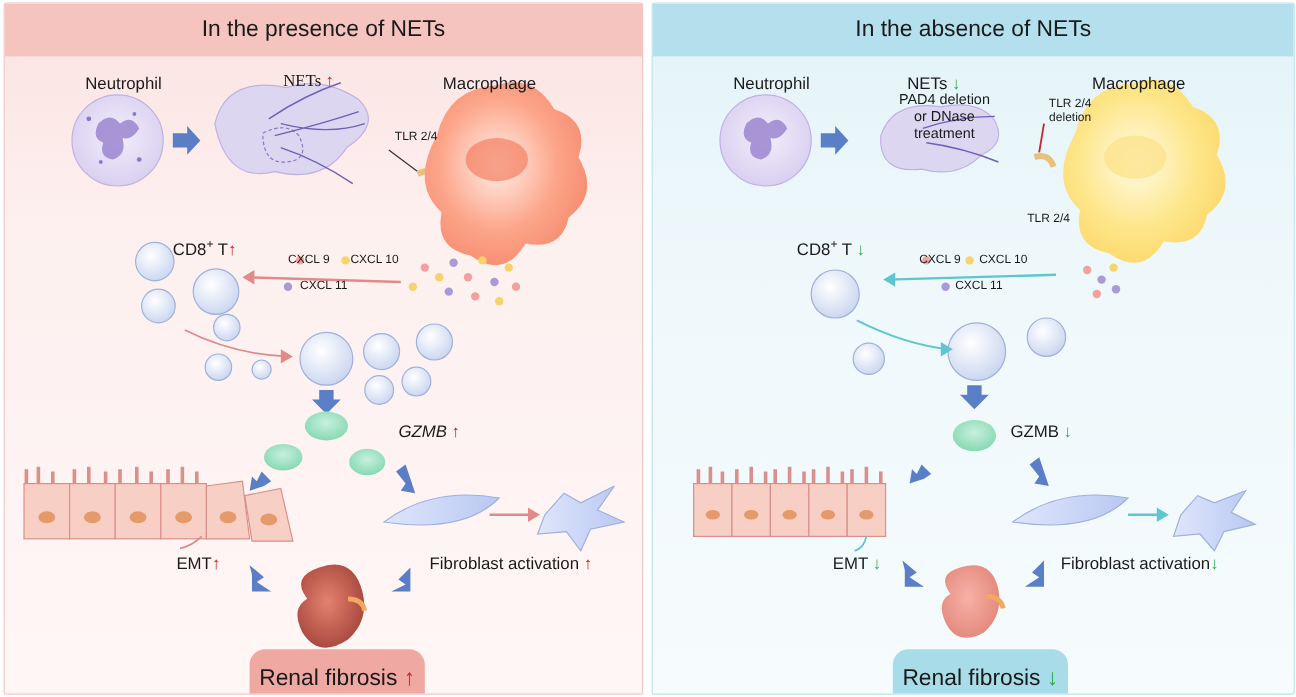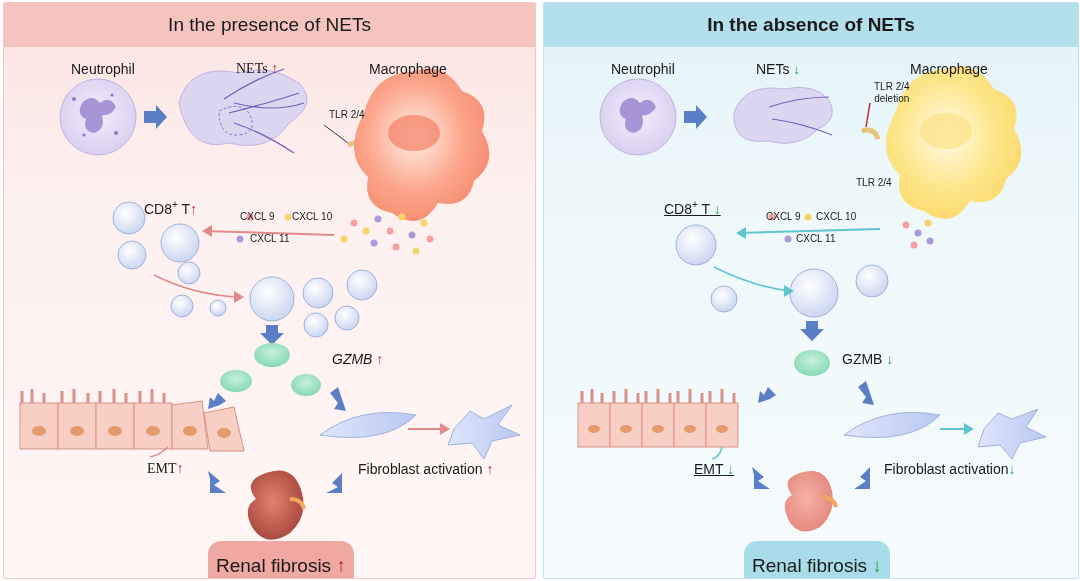--- a/index.html
+++ b/index.html
@@ -2,21 +2,21 @@
 <html><head>
 <meta charset="utf-8">
 <style>
   html, body { margin:0; padding:0; }
   body { width:1080px; height:581px; background:#ffffff; font-family:"Liberation Sans", sans-serif; position:relative; overflow:hidden; }
   .panel { position:absolute; top:2px; height:575px; border-radius:2px; overflow:hidden; }
   .panel.left { left:3px; width:531px; background:linear-gradient(180deg,#fbe3e1 0%, #fdf1f0 35%, #fff6f5 100%); border:1px solid #f2c6c2; }
   .panel.right { left:543px; width:534px; background:linear-gradient(180deg,#e2f3f8 0%, #eef8fb 35%, #f6fbfd 100%); border:1px solid #bfe2ec; }
   .panel-header { position:absolute; left:0; right:0; top:0; height:44px; display:flex; align-items:center; justify-content:center; font-size:19px; color:#1a1a1a; }
   .left .panel-header { background:#f6c4bf; }
-  .right .panel-header { background:#b3e0ec;font-weight:bold; }
+  .right .panel-header { background:#b3e0ec; }
   .lbl { position:absolute; font-size:14px; color:#1a1a1a; white-space:nowrap; }
   .sm { font-size:10px; }
   .xs { font-size:10px; line-height:12px; }
   .up { color:#c0282c; font-weight:bold; }
   .down { color:#2aa84a; font-weight:bold; }
   .final { position:absolute; font-size:19px; padding:14px 8px; color:#1a1a1a;border-radius:13px; }
   .left .final { background:#f0a8a2; }
   .right .final { background:#a9dce9; }
   svg.art { position:absolute; left:0; top:0; }
 </style>
@@ -152,21 +152,21 @@
 
   <div class="lbl" style="left:67px;top:58px;">Neutrophil</div>
   <div class="lbl" style="left:232px;top:58px;font-family:Liberation Serif, serif;"><span>NETs</span> <span class="up">↑</span></div>
   <div class="lbl" style="left:365px;top:58px;">Macrophage</div>
   <div class="lbl sm" style="left:325px;top:106px;">TLR 2/4</div>
   <div class="lbl" style="left:140px;top:196px;"><span>CD8</span><sup class="xs">+</sup><span> T</span><span class="up">↑</span></div>
   <div class="lbl sm" style="left:236px;top:208px;">CXCL 9</div>
   <div class="lbl sm" style="left:288px;top:208px;">CXCL 10</div>
   <div class="lbl sm" style="left:246px;top:230px;">CXCL 11</div>
   <div class="lbl" style="left:328px;top:348px;font-style:italic;"><span>GZMB</span> <span class="up">↑</span></div>
-  <div class="lbl" style="left:143px;top:458px;font-family:Liberation Serif, serif;"><span>EMT</span><span class="up">↑</span></div>
+  <div class="lbl" style="left:143px;top:458px;"><span>EMT</span><span class="up">↑</span></div>
   <div class="lbl" style="left:354px;top:458px;"><span>Fibroblast activation</span> <span class="up">↑</span></div>
   <div class="final" style="left:204px;top:538px;"><span>Renal fibrosis</span> <span class="up">↑</span></div>
 </div>
 
 <div class="panel right">
   <div class="panel-header">In the absence of NETs</div>
 
   <svg class="art" width="534" height="575">
     <defs>
       <radialGradient id="cellG2" cx="40%" cy="35%" r="70%">
@@ -261,24 +261,25 @@
 
     <polygon points="208,464 220,474 214,478 226,486 210,486 210,472" fill="#5b7fc7"></polygon>
     <polygon points="326,464 316,474 322,478 310,486 326,486 326,472" fill="#5b7fc7"></polygon>
 
     <path d="M256 470 q26 -8 32 18 q4 22 -12 36 q-22 12 -32 -8 q-8 -18 4 -24 q-12 -16 8 -22z" fill="url(#kidG2)"></path>
     <path d="M278 494 q12 0 14 10" stroke="#f2a85e" stroke-width="4" fill="none"></path>
   </svg>
 
   <div class="lbl" style="left:67px;top:58px;">Neutrophil</div>
   <div class="lbl" style="left:212px;top:58px;"><span>NETs</span> <span class="down">↓</span></div>
+  <div class="lbl xs" style="left:200px;top:73px;width:86px;white-space:normal;text-align:center;font-size:12px;line-height:14px;">PAD4 deletion or DNase treatment</div>
   <div class="lbl sm" style="left:330px;top:78px;line-height:12px;text-align:center;"><span>TLR 2/4</span><br><span>deletion</span></div>
   <div class="lbl" style="left:366px;top:58px;">Macrophage</div>
   <div class="lbl sm" style="left:312px;top:174px;">TLR 2/4</div>
-  <div class="lbl" style="left:120px;top:196px;text-decoration:underline;"><span>CD8</span><sup class="xs">+</sup><span> T</span> <span class="down">↓</span></div>
+  <div class="lbl" style="left:120px;top:196px;"><span>CD8</span><sup class="xs">+</sup><span> T</span> <span class="down">↓</span></div>
   <div class="lbl sm" style="left:222px;top:208px;">CXCL 9</div>
   <div class="lbl sm" style="left:272px;top:208px;">CXCL 10</div>
   <div class="lbl sm" style="left:252px;top:230px;">CXCL 11</div>
   <div class="lbl" style="left:298px;top:348px;"><span>GZMB</span> <span class="down">↓</span></div>
-  <div class="lbl" style="left:150px;top:458px;text-decoration:underline;"><span>EMT</span> <span class="down">↓</span></div>
+  <div class="lbl" style="left:150px;top:458px;"><span>EMT</span> <span class="down">↓</span></div>
   <div class="lbl" style="left:340px;top:458px;"><span>Fibroblast activation</span><span class="down">↓</span></div>
   <div class="final" style="left:200px;top:538px;"><span>Renal fibrosis</span> <span class="down">↓</span></div>
 </div>
 
 </body></html>

